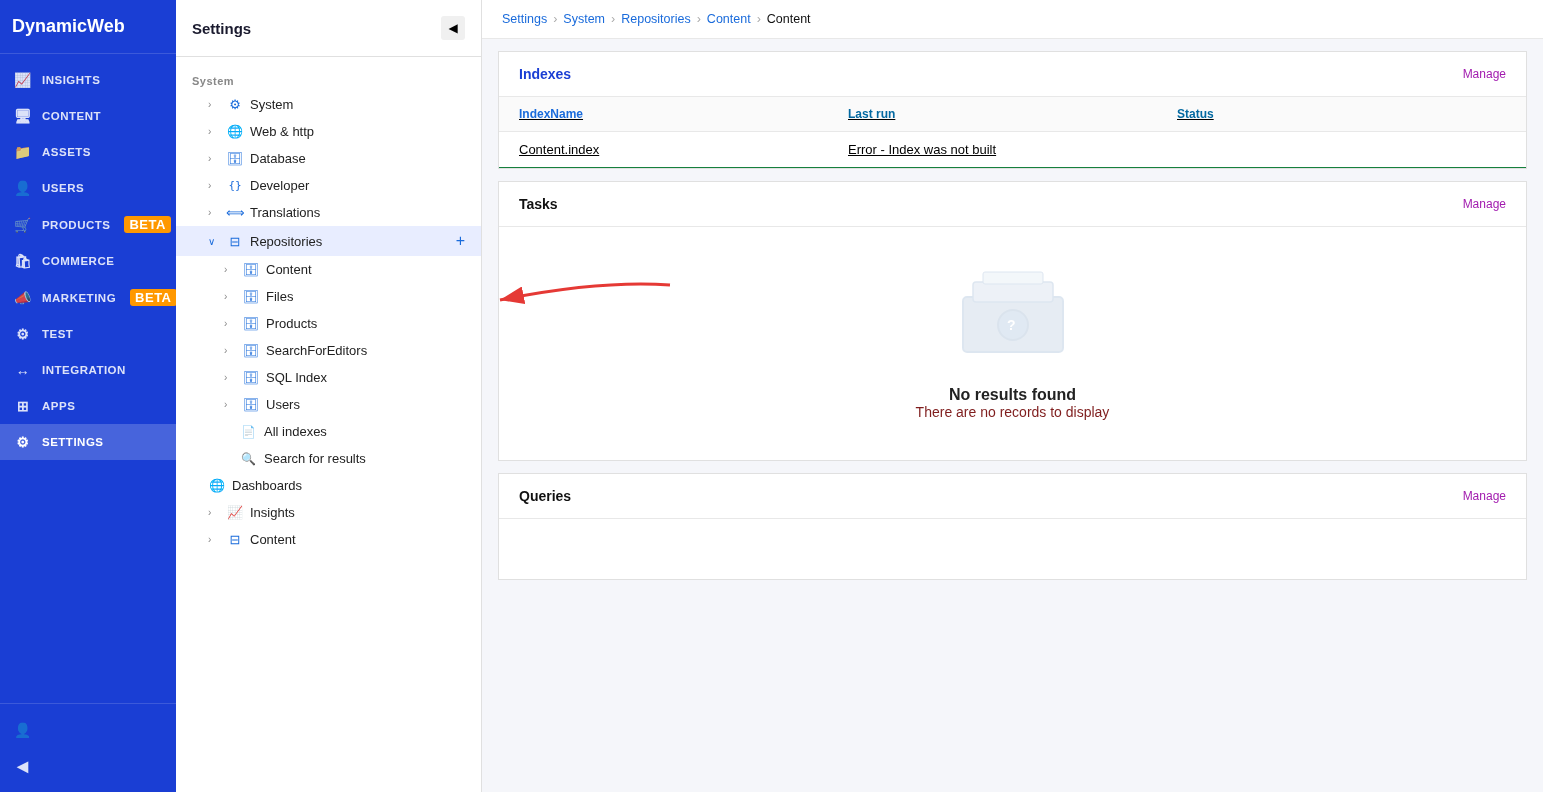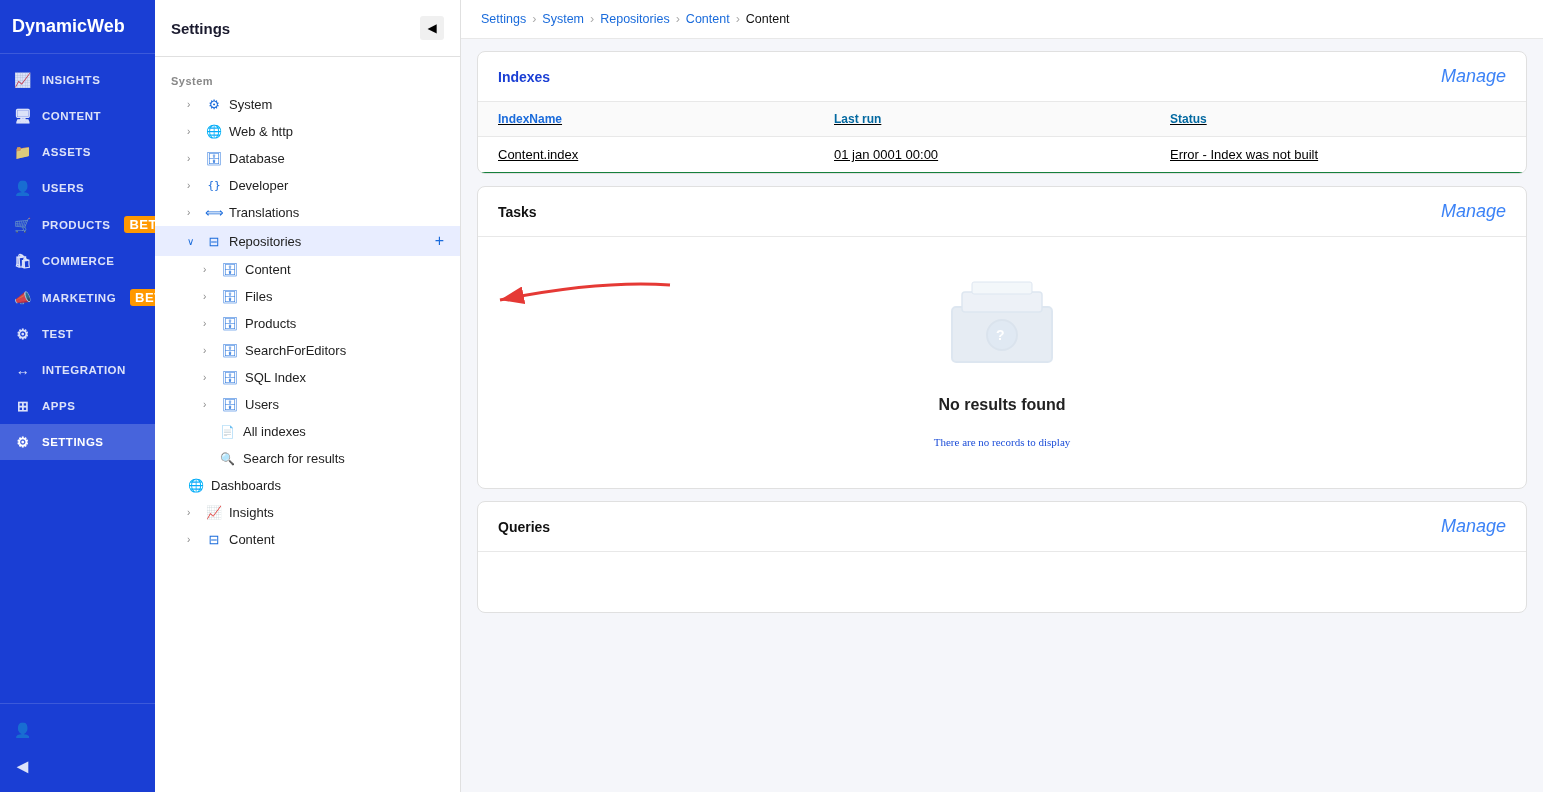--- a/index.html
+++ b/index.html
@@ -1,20 +1,20 @@
 <!DOCTYPE html>
 <html><head>
   <meta charset="utf-8">
   <style>
     * { box-sizing: border-box; margin: 0; padding: 0; }
     body { font-family: 'Segoe UI', Arial, sans-serif; font-size: 13px; display: flex; height: 792px; overflow: hidden; background: #f5f6fa; }
 
     
     .left-nav {
-      width: 155px;
+      width: 176px;
       background: #1a3ed4;
       color: white;
       display: flex;
       flex-direction: column;
       flex-shrink: 0;
       height: 100%;
     }
     .logo {
       padding: 16px 12px;
       font-size: 18px;
@@ -137,43 +137,42 @@
     .breadcrumb .sep { color: #aaa; }
     .breadcrumb .current { color: #111; font-weight: 500; }
 
     .content-area { flex: 1; overflow-y: auto; padding: 0; background: #f5f6fa; }
     .content-area::-webkit-scrollbar { width: 6px; }
     .content-area::-webkit-scrollbar-thumb { background: #c0c0c0; border-radius: 3px; }
 
     .section-card {
       background: white;
       margin: 12px 16px;
-      border-radius: 8px;
+      border-radius: 0;
       border: 1px solid #e0e0e0;
       overflow: hidden;
     }
     .section-card-header {
       display: flex;
       align-items: center;
       justify-content: space-between;
       padding: 14px 20px;
       border-bottom: 1px solid #e8e8e8;
     }
     .section-card-title {
       font-size: 14px;
       font-weight: 600;
       color: #1a3ed4;
     }
     .section-card-title.dark { color: #111; }
     .manage-link {
-      color: #3b82f6;
-      font-size: 18px;
+      color: #a21caf;
+      font-size: 12px;
       text-decoration: none;
       cursor: pointer;
-      font-style: italic;
     }
 
     .table-grid {
       width: 100%;
       text-decoration: underline;
     }
     .table-head {
       display: grid;
       grid-template-columns: 1fr 1fr 1fr;
       padding: 10px 20px;
@@ -200,26 +199,25 @@
       justify-content: center;
       padding: 40px 20px;
     }
     .no-results-icon {
       margin-bottom: 16px;
     }
     .no-results-title {
       font-size: 16px;
       font-weight: 600;
       color: #222;
-      margin-bottom: 22px;
+      margin-bottom: 0;
     }
     .no-results-sub {
-      font-size: 11px;
-      color: #1d4ed8;
-      font-family: Liberation Serif, serif;
+      font-size: 14px;
+      color: #7f1d1d;
     }
 
     
     .no-results-svg { opacity: 0.15; }
 
     
     .red-arrow {
       position: absolute;
       left: 480px;
       top: 270px;
@@ -412,21 +410,20 @@
         <a class="manage-link">Manage</a>
       </div>
       <div class="table-grid">
         <div class="table-head">
           <span class="col">IndexName</span>
           <span class="col dark">Last run</span>
           <span class="col dark">Status</span>
         </div>
         <div class="table-row-data">
           <span>Content.index</span>
-          <span>01 jan 0001 00:00</span>
           <span>Error - Index was not built</span>
         </div>
       </div>
     </div>
 
     <div class="section-card">
       <div class="section-card-header">
         <span class="section-card-title dark">Tasks</span>
         <a class="manage-link">Manage</a>
       </div>

